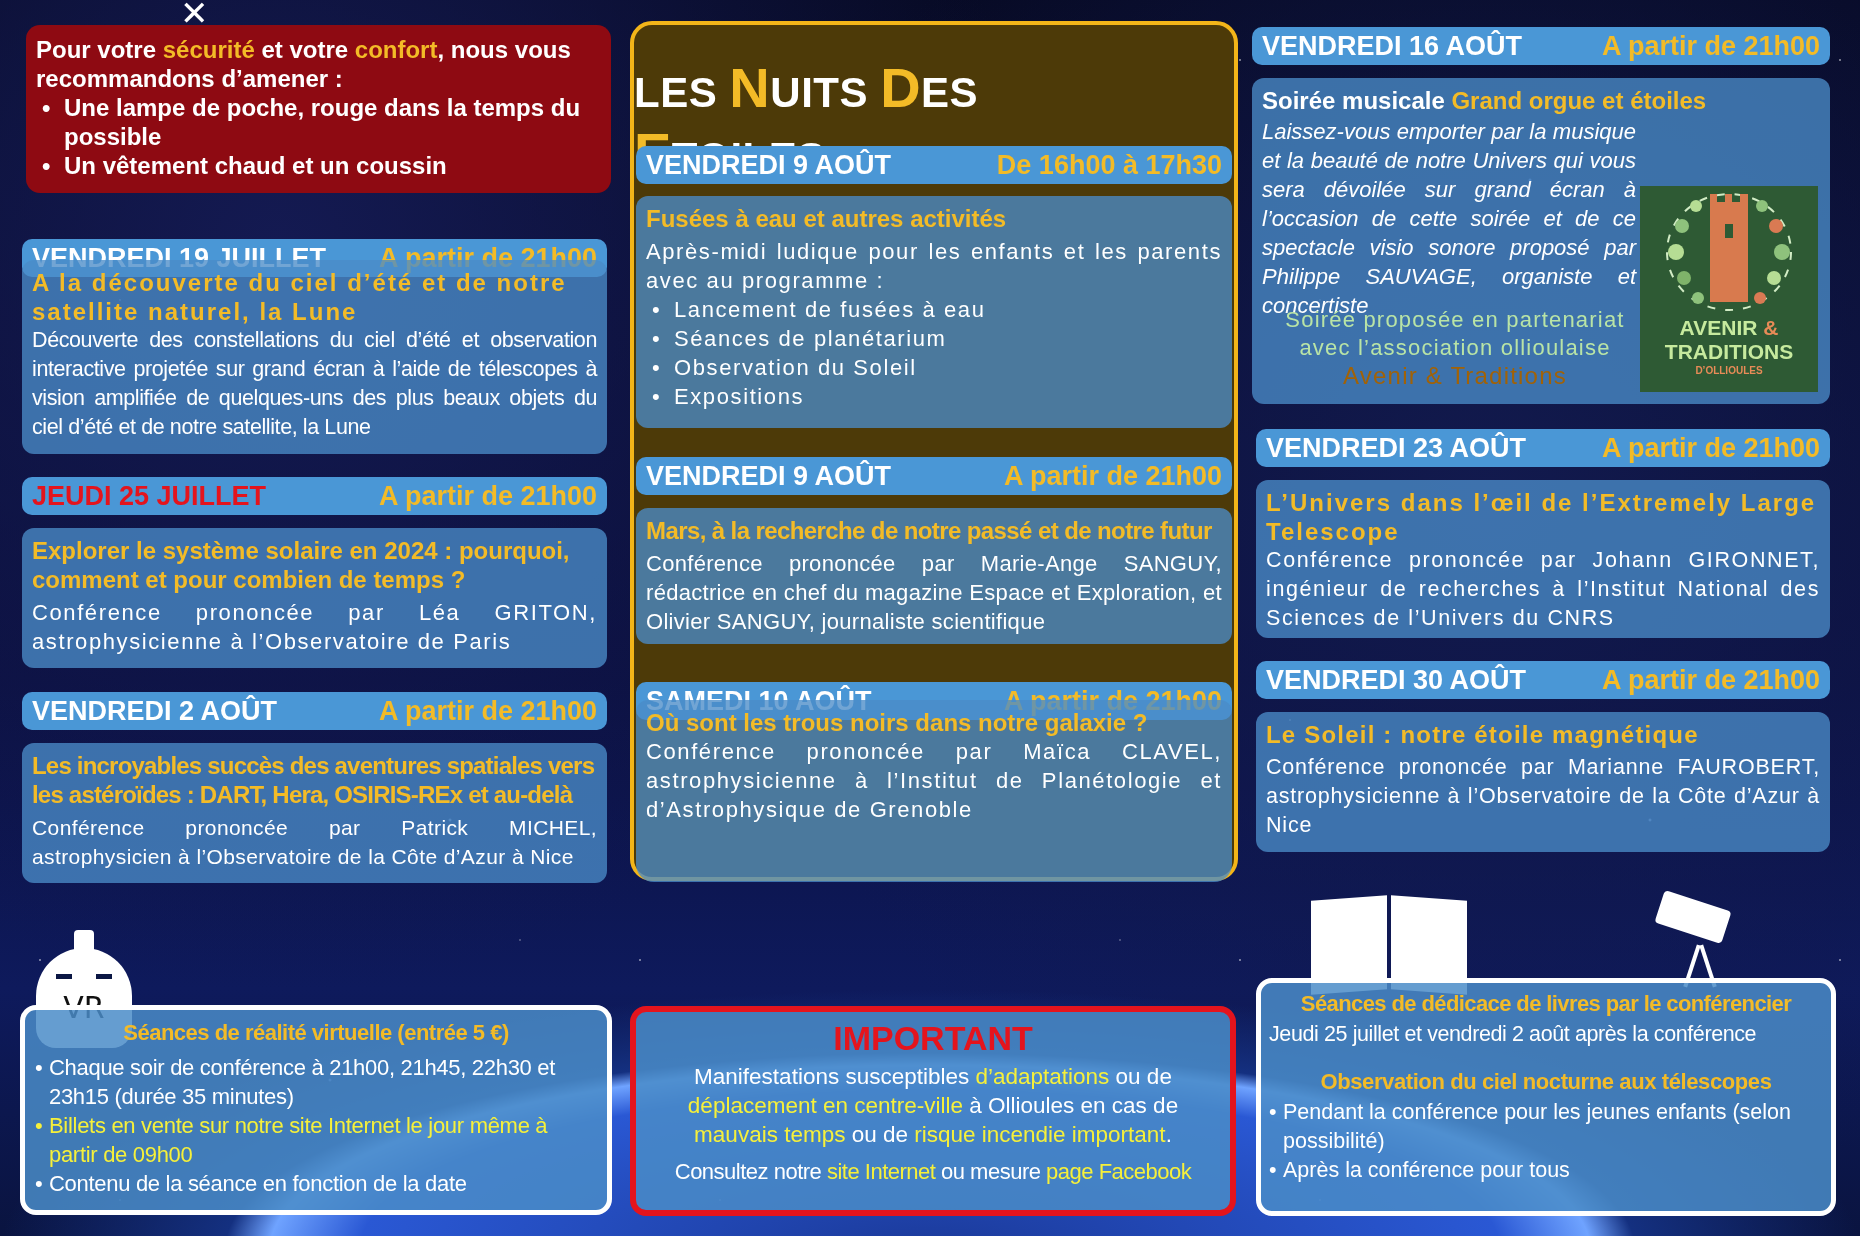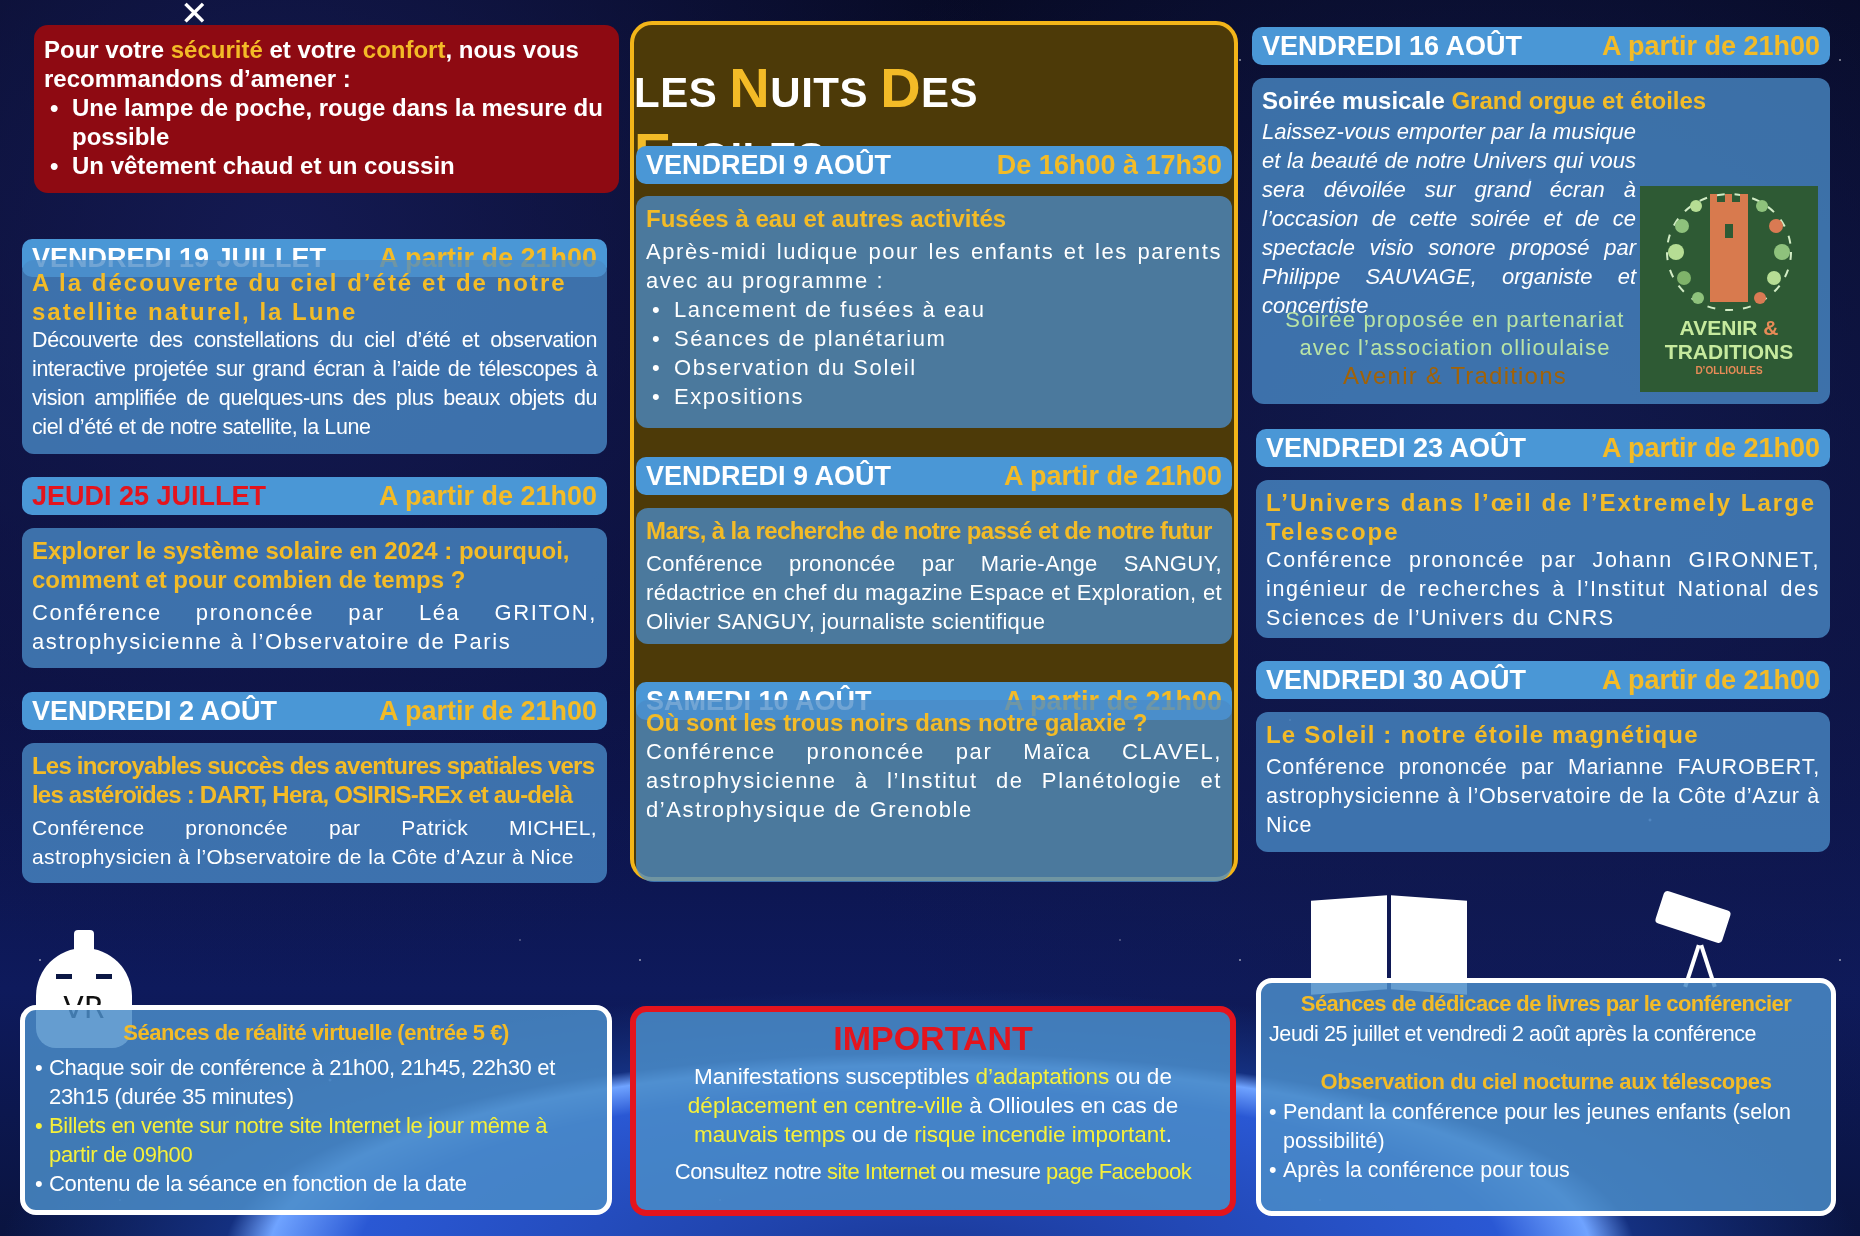--- a/index.html
+++ b/index.html
@@ -62,26 +62,26 @@
   ul.bul.tight li { padding-left: 14px; }
   ul.bul.tight li::before { left: 0; }
 </style>
 </head>
 <body>
 
 <div class="stars" data-name="starfield-background"></div>
 
 <div data-name="sparkle-icon" style="position:absolute;left:180px;top:0;font-size:34px;color:#fff;line-height:26px;">✕</div>
 
-<div class="box" data-name="safety-notice" style="left:34px;top:25px;width:585px;height:168px;background:#8e0a12;border-radius:14px;padding:10px 10px;">
+<div class="box" data-name="safety-notice" style="left:26px;top:25px;width:585px;height:168px;background:#8e0a12;border-radius:14px;padding:10px 10px;">
   <div style="font-size:24px;line-height:29px;font-weight:bold;">
     <span data-name="safety-text">Pour votre </span><span class="yel" data-name="safety-highlight">sécurité</span><span data-name="safety-text"> et votre </span><span class="yel" data-name="comfort-highlight">confort</span><span data-name="safety-text">, nous vous recommandons d’amener :</span>
   </div>
   <ul class="bul" style="font-size:24px;line-height:29px;font-weight:bold;" data-name="safety-list">
-    <li data-name="safety-item">Une lampe de poche, rouge dans la mesure du possible</li>
+    <li data-name="safety-item">Une lampe de poche, rouge dans la temps du possible</li>
     <li data-name="safety-item">Un vêtement chaud et un coussin</li>
   </ul>
 </div>
 
 <div class="hdr" data-name="event-header-19-juillet" style="left:22px;top:208px;width:585px;margin-top:31px;">
   <span class="date" data-name="event-date">VENDREDI 19 JUILLET</span>
   <span class="time" data-name="event-time">A partir de 21h00</span>
 </div>
 <div class="content" data-name="event-card-19-juillet" style="left:22px;top:260px;width:585px;height:194px;">
   <div class="ttl spaced" data-name="event-title">A la découverte du ciel d’été et de notre satellite naturel, la Lune</div>

